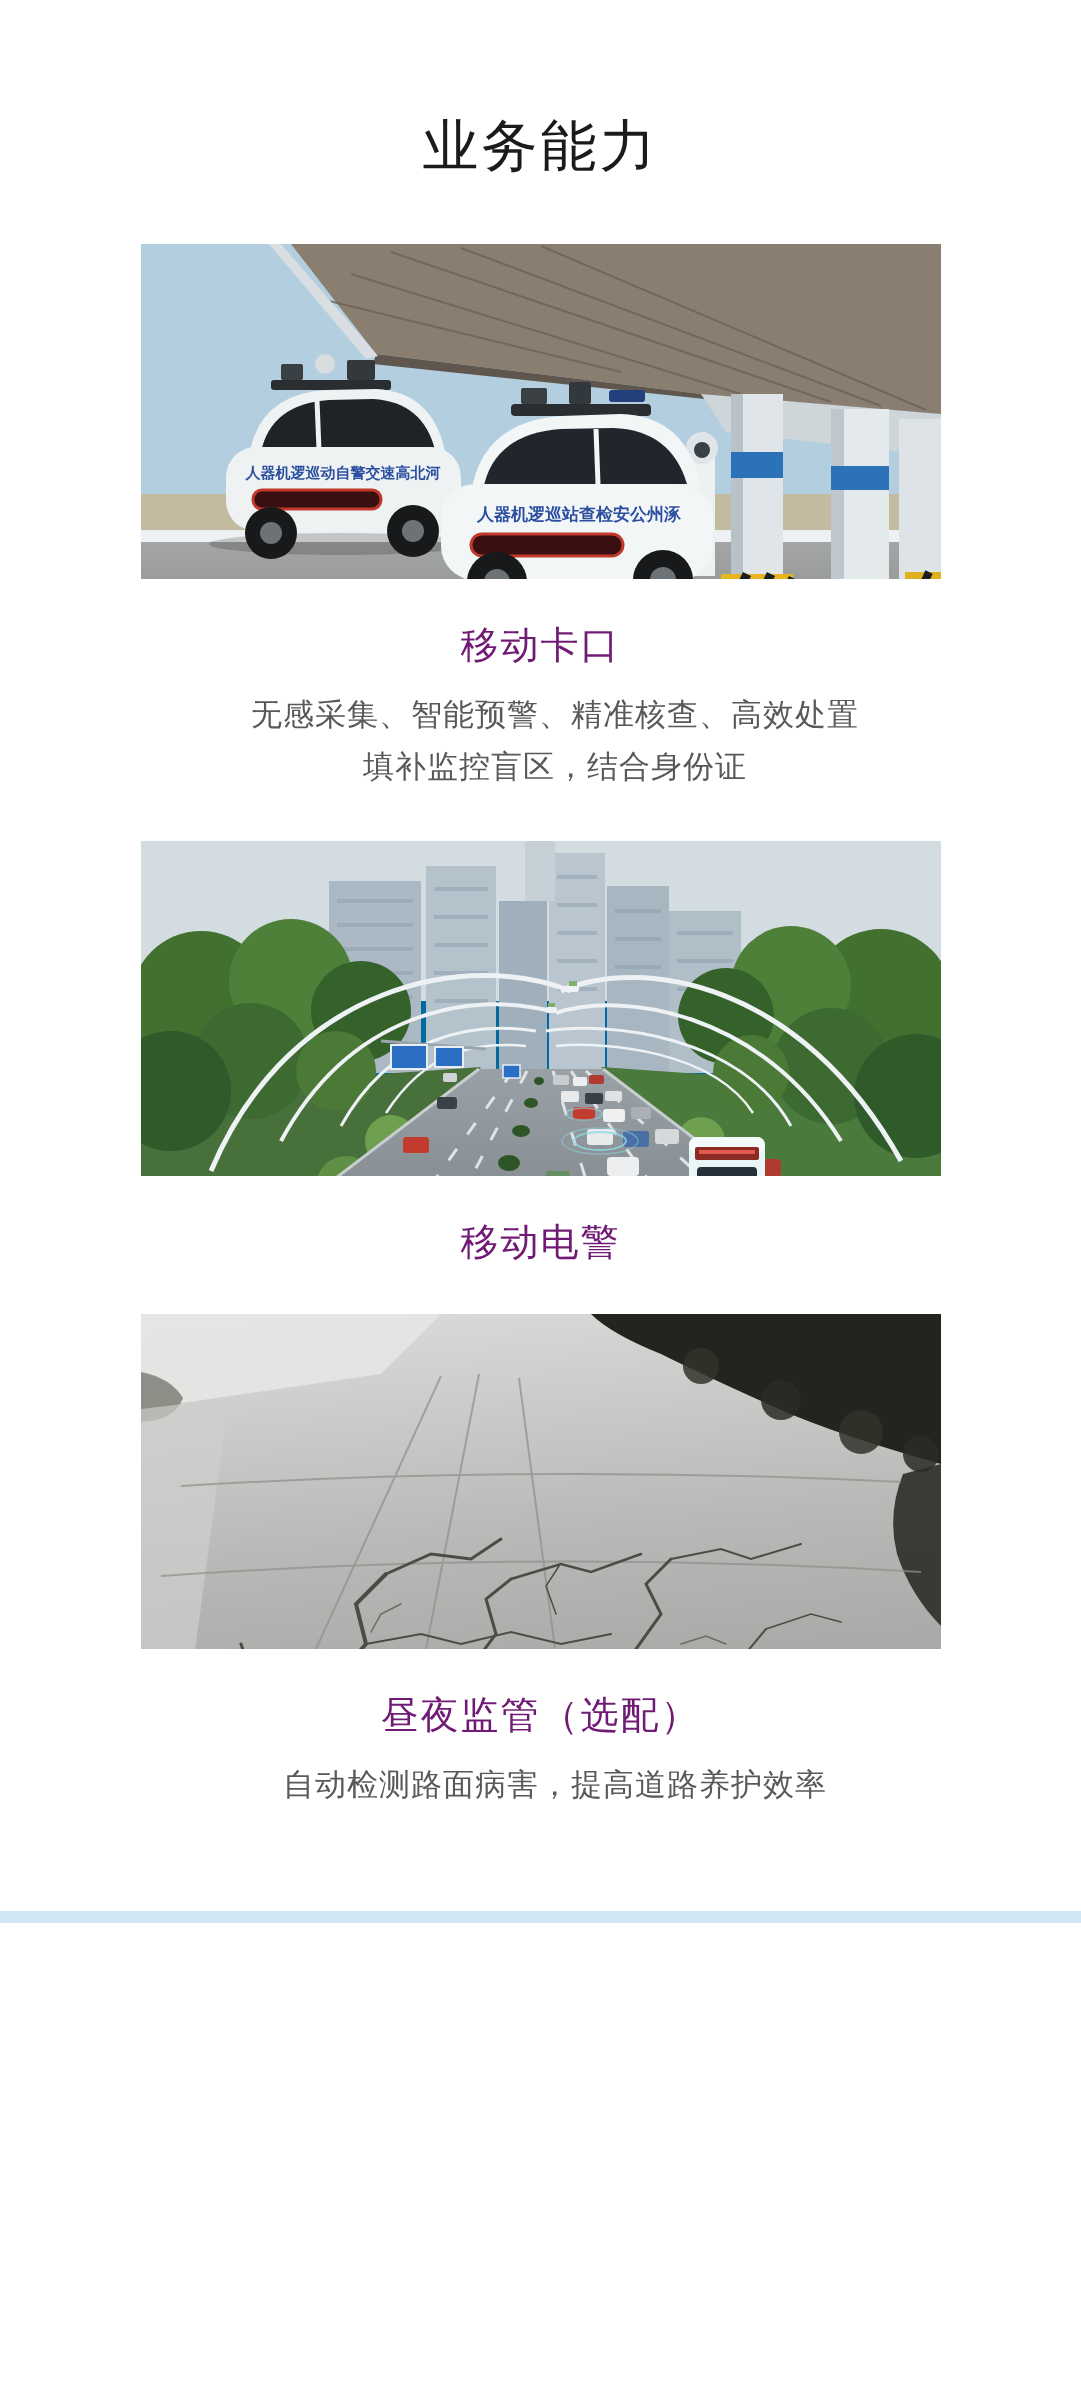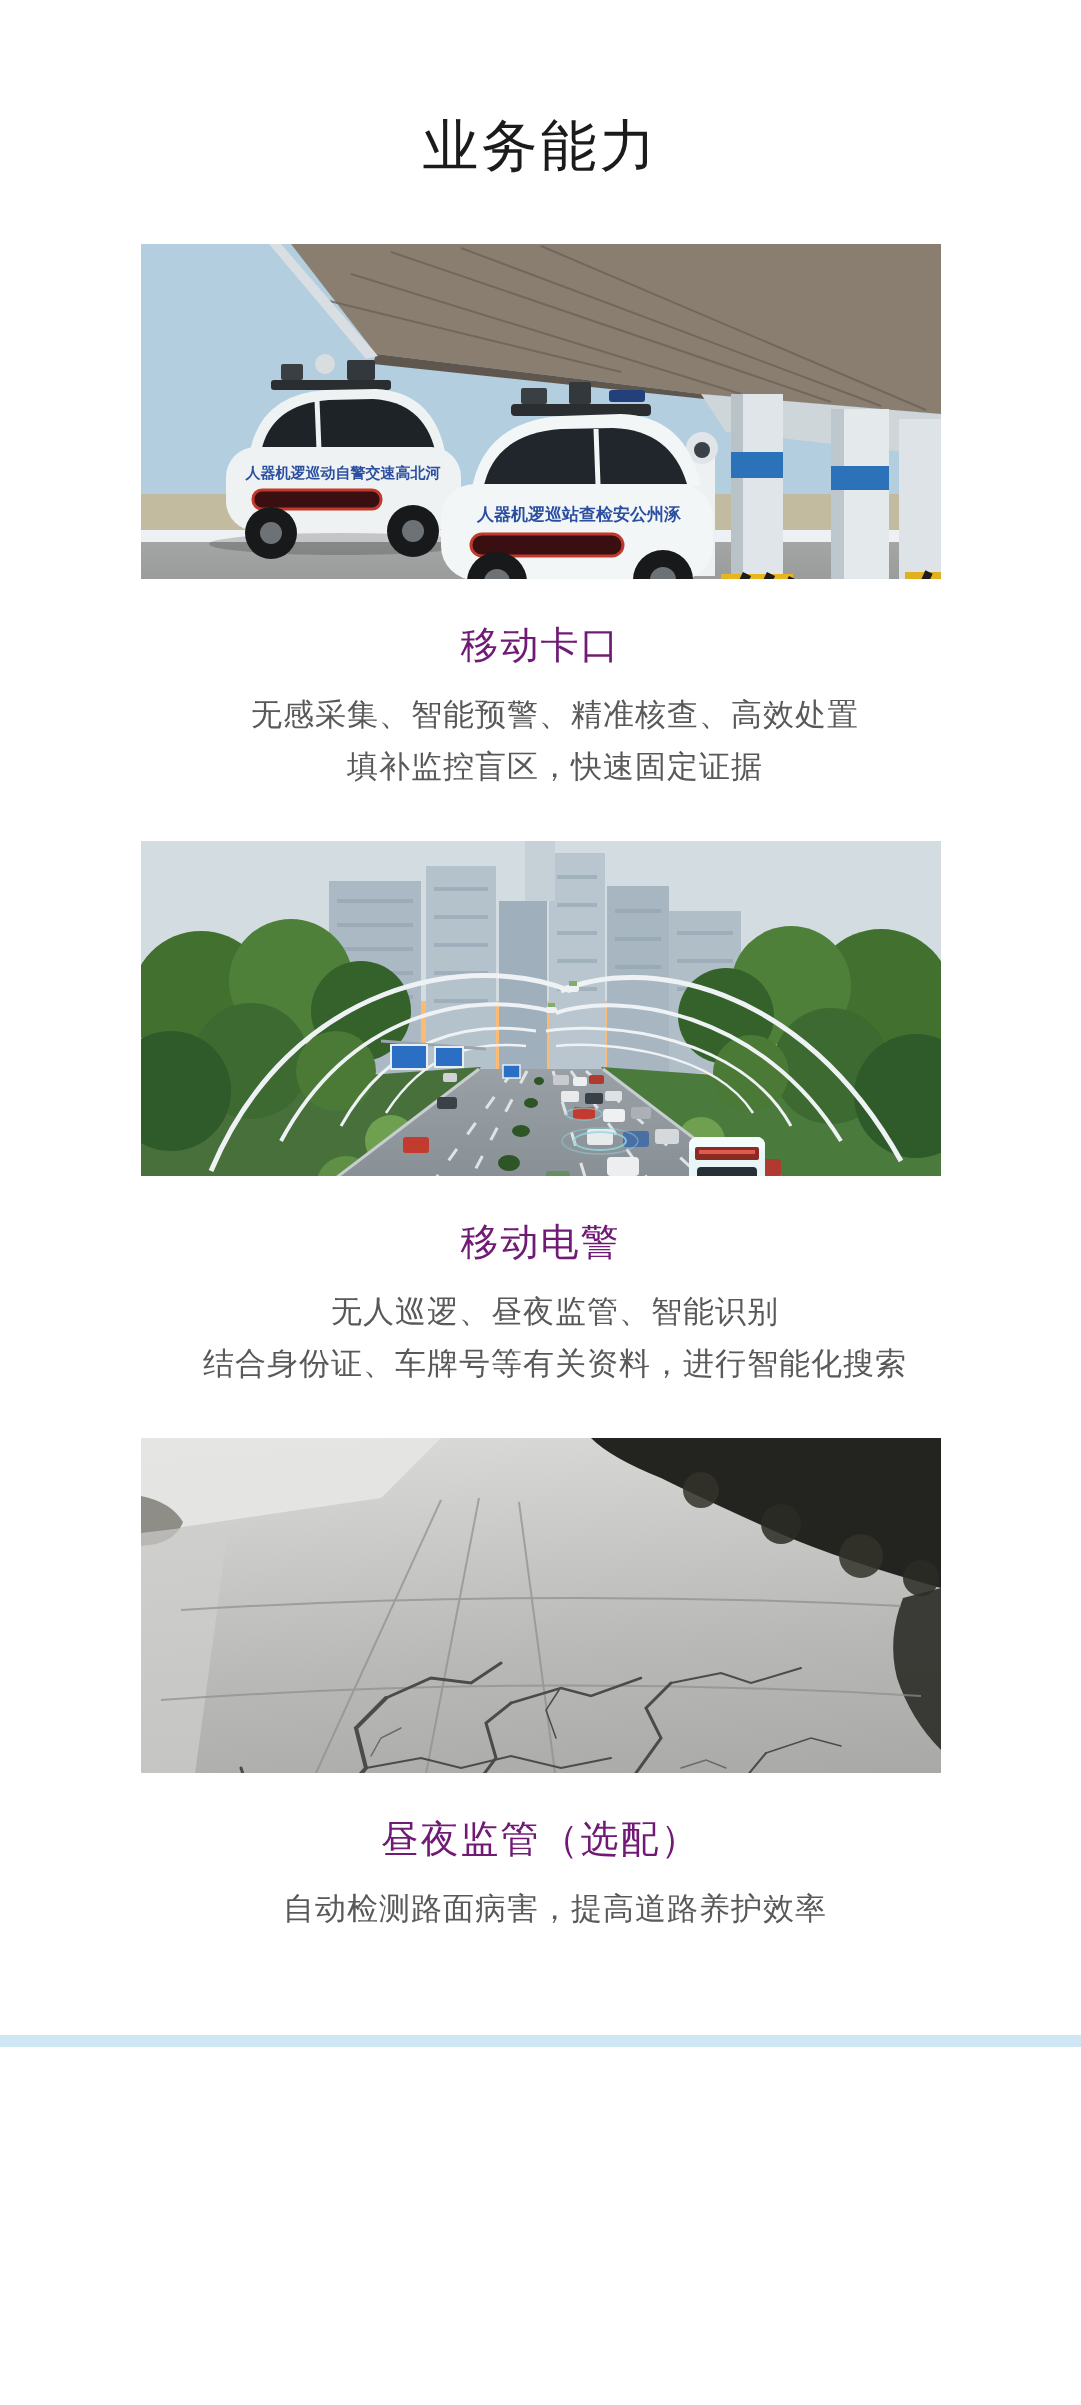--- a/index.html
+++ b/index.html
@@ -1,20 +1,20 @@
 <!DOCTYPE html>
 <html><head>
 <meta charset="utf-8">
 <style>
   html,body{margin:0;padding:0;background:#ffffff;}
   body{width:1081px;font-family:"Liberation Sans","DejaVu Sans",sans-serif;}
   .page{width:1081px;background:#ffffff;overflow:hidden;}
   .page-title{margin:0;padding:116px 0 0;text-align:center;font-size:56px;line-height:60px;
     font-weight:500;color:#1b1b1b;letter-spacing:3px;}
-  .media{width:800px;height:335px;margin:48px auto 16px;overflow:hidden;background:#fdba74;}
+  .media{width:800px;height:335px;margin:48px auto 16px;overflow:hidden;background:#0369a1;}
   .media.first{margin-top:68px;}
   .media svg{display:block;width:800px;height:455px;}
   .section-title{margin:42px 0 0;text-align:center;font-size:38px;line-height:48px;
     font-weight:400;color:#701a75;letter-spacing:2px;}
   .section-desc{margin:20px auto 0;text-align:center;font-size:31px;line-height:52px;
     color:#595959;letter-spacing:1px;}
   .section-desc p{margin:0;padding-left:29px;}
   .bottom-spacer{height:100px;}
   .footer-bar{height:12px;width:100%;}
 </style>
@@ -114,21 +114,21 @@
           <circle cx="356" cy="338" r="30" fill="#17191b"></circle>
             <circle cx="356" cy="338" r="13" fill="#6d7276"></circle>
           <circle cx="522" cy="336" r="30" fill="#17191b"></circle>
             <circle cx="522" cy="336" r="13" fill="#6d7276"></circle>
         </g>
       </svg>
     </div>
     <h2 class="section-title">移动卡口</h2>
     <div class="section-desc">
       <p>无感采集、智能预警、精准核查、高效处置</p>
-      <p>填补监控盲区，快速固定证据</p>
+      <p>填补监控盲区，结合身份证</p>
     </div>
   </section>
 
   <section>
     <div class="media">
       <svg viewBox="0 0 800 455" xmlns="http://www.w3.org/2000/svg">
         <defs>
           <linearGradient id="g-road" x1="0" y1="0" x2="0" y2="1">
             <stop offset="0" stop-color="#9aa1a6"></stop>
               <stop offset="1" stop-color="#777e83"></stop>
@@ -266,24 +266,20 @@
           <ellipse cx="256" cy="366" rx="34" ry="12" stroke-width="2.5" opacity="0.85"></ellipse>
           <ellipse cx="256" cy="366" rx="48" ry="17" stroke-width="2" opacity="0.55"></ellipse>
           <ellipse cx="256" cy="366" rx="62" ry="22" stroke-width="2" opacity="0.35"></ellipse>
           <ellipse cx="459" cy="300" rx="26" ry="9" stroke-width="2" opacity="0.8"></ellipse>
           <ellipse cx="459" cy="300" rx="38" ry="13" stroke-width="1.5" opacity="0.45"></ellipse>
           <ellipse cx="443" cy="273" rx="18" ry="6" stroke-width="1.5" opacity="0.6"></ellipse>
         </g>
       </svg>
     </div>
     <h2 class="section-title">移动电警</h2>
-    <div class="section-desc">
-      <p>无人巡逻、昼夜监管、智能识别</p>
-      <p>结合身份证、车牌号等有关资料，进行智能化搜索</p>
-    </div>
   </section>
 
   <section>
     <div class="media">
       <svg viewBox="0 0 800 455" xmlns="http://www.w3.org/2000/svg">
         <defs>
           <linearGradient id="g-pave" x1="0" y1="0" x2="0.15" y2="1">
             <stop offset="0" stop-color="#dcdcda"></stop>
               <stop offset="0.55" stop-color="#b8b8b6"></stop>
               <stop offset="1" stop-color="#a2a2a0"></stop>

